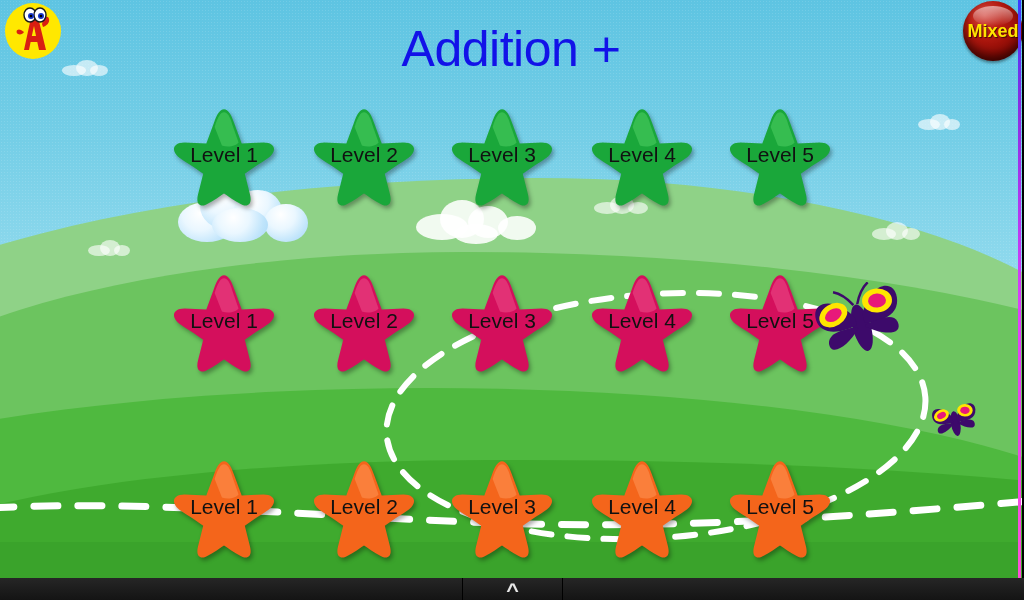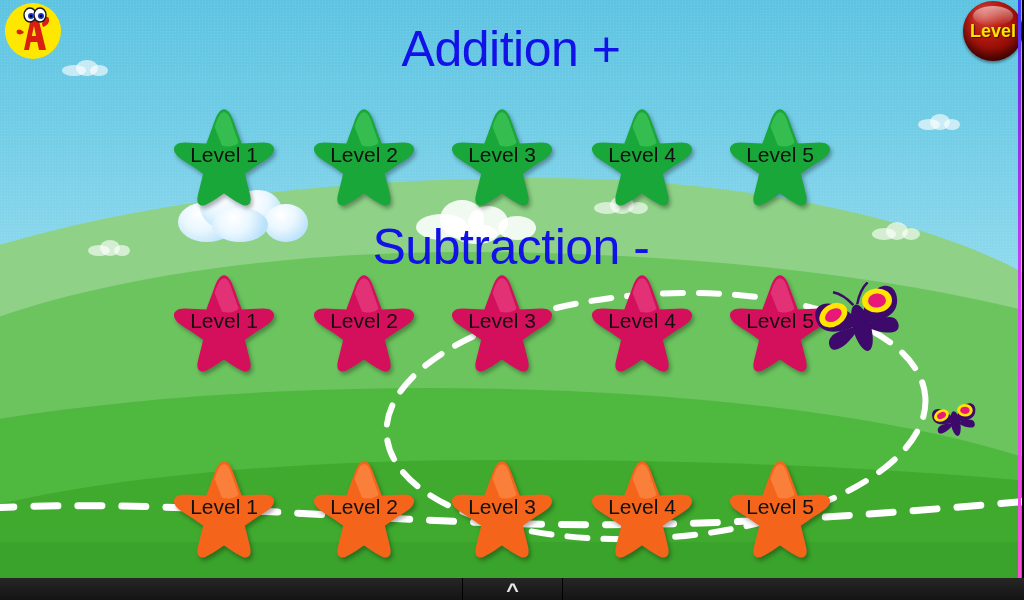--- a/index.html
+++ b/index.html
@@ -194,21 +194,20 @@
       </div>
       <div class="star-btn" style="left:728px;top:2px;">
         <svg viewBox="0 0 100 96">
             <path d="M50 3 C54 3 57 8 60 17 L67 36 L88 35 C97 35 100 40 97 45 C95 49 88 53 80 58 L70 65 L75 85 C77 93 74 97 68 95 C63 93 56 88 50 84 C44 88 37 93 32 95 C26 97 23 93 25 85 L30 65 L20 58 C12 53 5 49 3 45 C0 40 3 35 12 35 L33 36 L40 17 C43 8 46 3 50 3 Z" fill="#1aa73a"></path>
             <path d="M50 6 C53 6 56 10 58 18 L64 35 C62 38 55 40 48 38 L41 20 C44 10 47 6 50 6 Z" fill="#4ecf63" opacity=".55"></path>
           </svg>
         <div class="star-label">Level 5</div>
       </div>
     </div>
 
-    <div class="section-title" id="title-sub">Subtraction -</div>
 
     <div class="star-row" id="row-sub">
       <div class="star-btn" style="left:172px;top:0;">
         <svg viewBox="0 0 100 96">
             <path d="M50 3 C54 3 57 8 60 17 L67 36 L88 35 C97 35 100 40 97 45 C95 49 88 53 80 58 L70 65 L75 85 C77 93 74 97 68 95 C63 93 56 88 50 84 C44 88 37 93 32 95 C26 97 23 93 25 85 L30 65 L20 58 C12 53 5 49 3 45 C0 40 3 35 12 35 L33 36 L40 17 C43 8 46 3 50 3 Z" fill="#d40f5c"></path>
             <path d="M50 6 C53 6 56 10 58 18 L64 35 C62 38 55 40 48 38 L41 20 C44 10 47 6 50 6 Z" fill="#f0548d" opacity=".5"></path>
           </svg>
         <div class="star-label">Level 1</div>
       </div>
       <div class="star-btn" style="left:312px;top:0;">
@@ -326,21 +325,21 @@
         <circle cx="27" cy="14" r="3" fill="#1433c7"></circle>
         <circle cx="37" cy="14" r="3" fill="#1433c7"></circle>
         <circle cx="27" cy="14" r="1.3" fill="#000"></circle>
         <circle cx="37" cy="14" r="1.3" fill="#000"></circle>
       </svg>
     </div>
 
     <div id="more-btn">
       <div class="ball"></div>
       <div class="gloss"></div>
-      <div class="more-label">Level</div>
+      <div class="more-label">Mixed</div>
     </div>
 
     <div id="edge-strip"></div>
 
   </div>
 
   <div id="navbar">
     <div class="nav-cell" id="nav-left"></div>
     <div class="nav-cell" id="nav-home">
       <span class="chev">˄</span>

